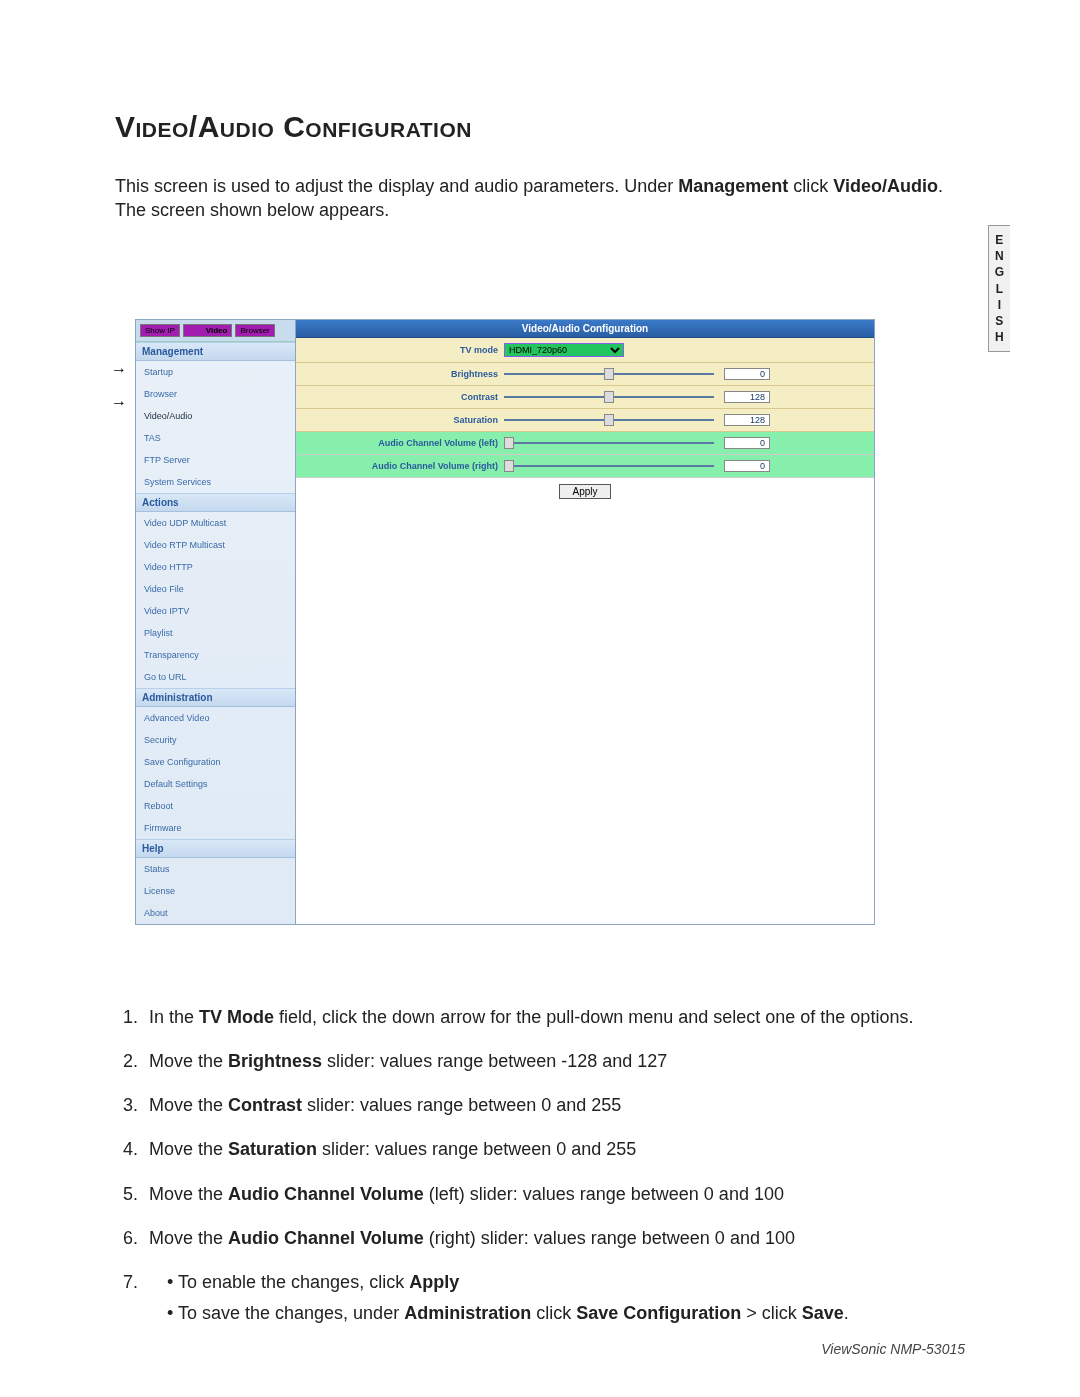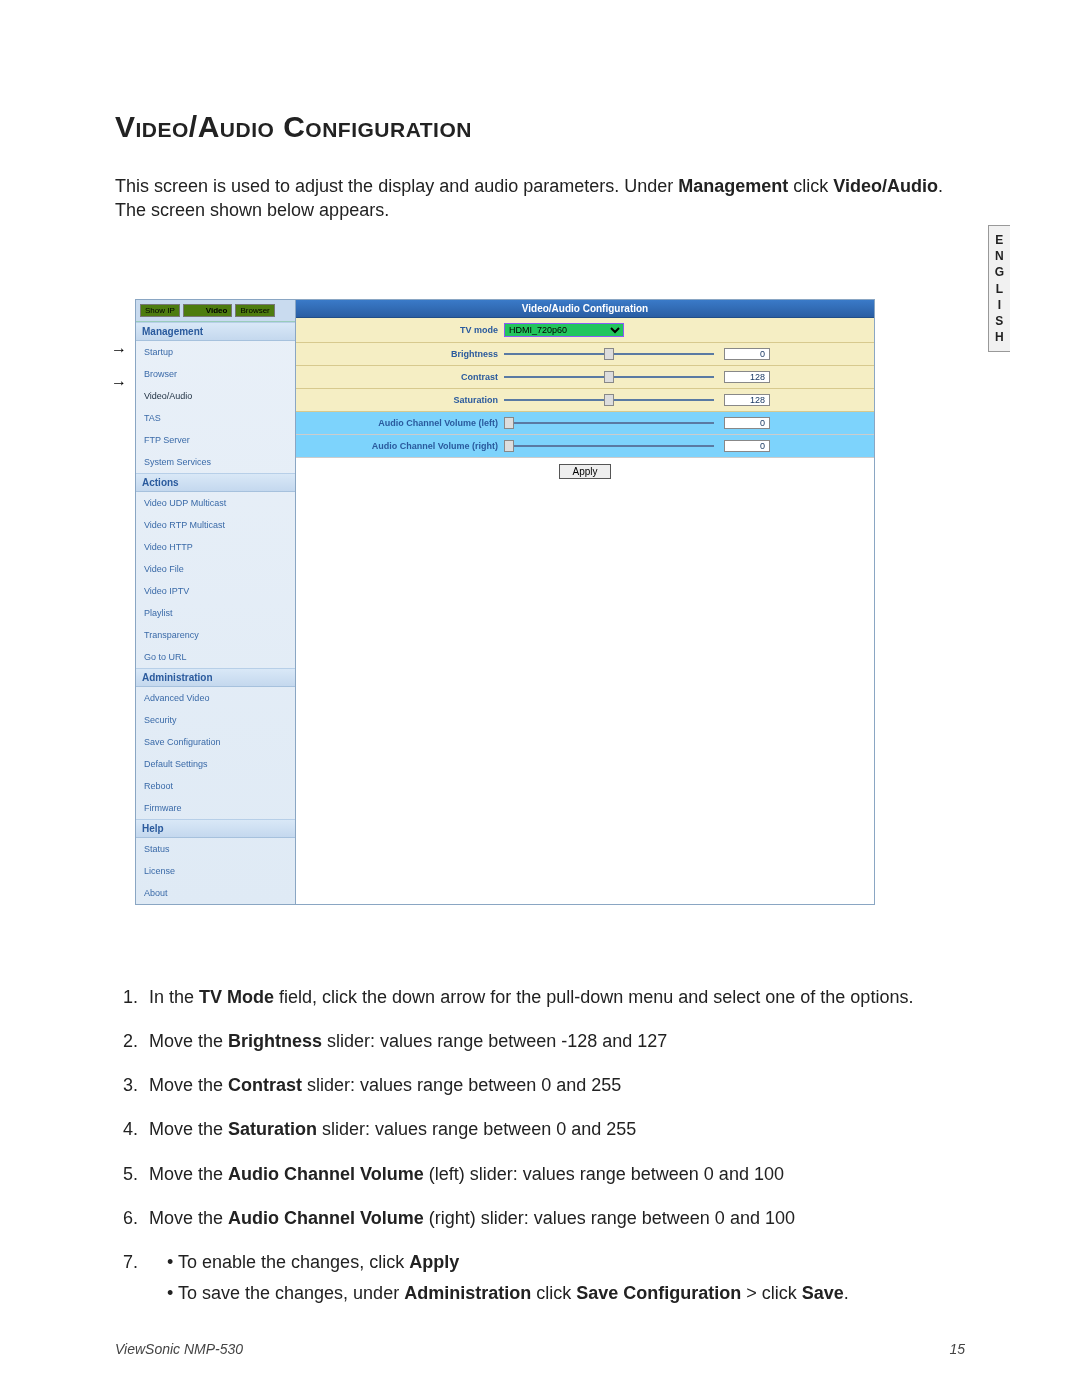--- a/index.html
+++ b/index.html
@@ -17,21 +17,21 @@
   h1.title {
     font-size: 30px;
     font-weight: bold;
     font-variant: small-caps;
     letter-spacing: 0.5px;
     margin-bottom: 30px;
   }
   p.intro {
     font-size: 18px;
     line-height: 1.35;
-    margin-bottom: 76px;
+    margin-bottom: 96px;
   }
   
   .side-tab {
     position: absolute;
     right: 70px;
     top: 225px;
     background: #f1f1f1;
     border: 1px solid #999;
     border-right: none;
     padding: 6px 6px;
@@ -61,25 +61,25 @@
     display: flex;
     gap: 3px;
     padding: 4px;
     background: #c9dbef;
     border-bottom: 1px solid #9cb;
   }
   .sb-top button {
     font-size: 8px;
     padding: 1px 4px;
     border: 1px solid #777;
-    background: #4d7c0f;
+    background: #a21caf;
     cursor: pointer;
   }
   .sb-top button.active {
-    background: #4d7c0f;
+    background: #a21caf;
     font-weight: bold;
     padding-left: 22px;
   }
   .sb-head {
     background: linear-gradient(#d9e8f7, #c4d8ee);
     border-top: 1px solid #b7cfe8;
     border-bottom: 1px solid #a6c1dd;
     padding: 3px 6px;
     font-weight: bold;
     color: #2a5a9d;
@@ -107,21 +107,21 @@
     font-size: 10px;
     border-bottom: 1px solid #214e87;
   }
   .form-row {
     display: flex;
     align-items: center;
     padding: 5px 8px;
     border-bottom: 1px solid #d7c98e;
   }
   .form-row.yellow { background: #f5eec4; }
-  .form-row.white { background: #7dd3fc; border-bottom: 1px solid #ccc; }
+  .form-row.white { background: #86efac; border-bottom: 1px solid #ccc; }
   .form-row .lab {
     flex: 0 0 200px;
     text-align: right;
     padding-right: 6px;
     font-weight: bold;
     color: #2a5a9d;
     font-size: 9px;
   }
   .form-row select {
     font-size: 9px;
@@ -193,21 +193,21 @@
   ul.sub li::before {
     content: "• ";
   }
   ul.sub li { margin-bottom: 6px; }
   .footer {
     position: absolute;
     bottom: 40px;
     left: 115px;
     right: 115px;
     display: flex;
-    justify-content: space-between;
+    justify-content: flex-end;
     font-style: italic;
     font-size: 14px;
     color: #444;
   }
 </style>
 </head>
 <body>
 
 <div class="page">
   <h1 class="title">Video/Audio Configuration</h1>

